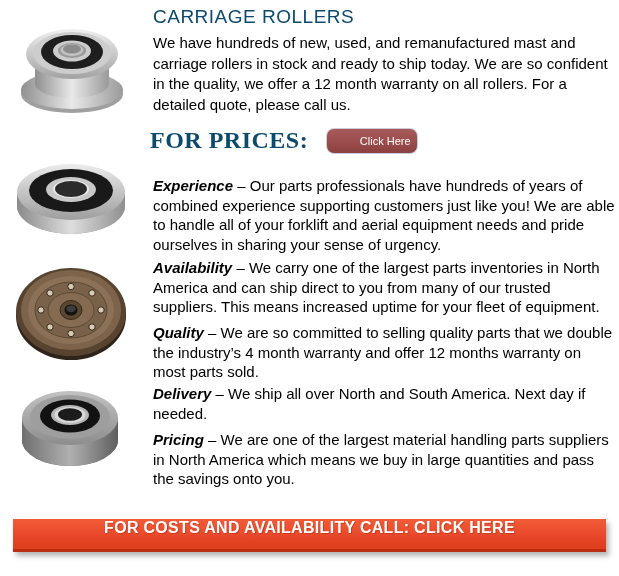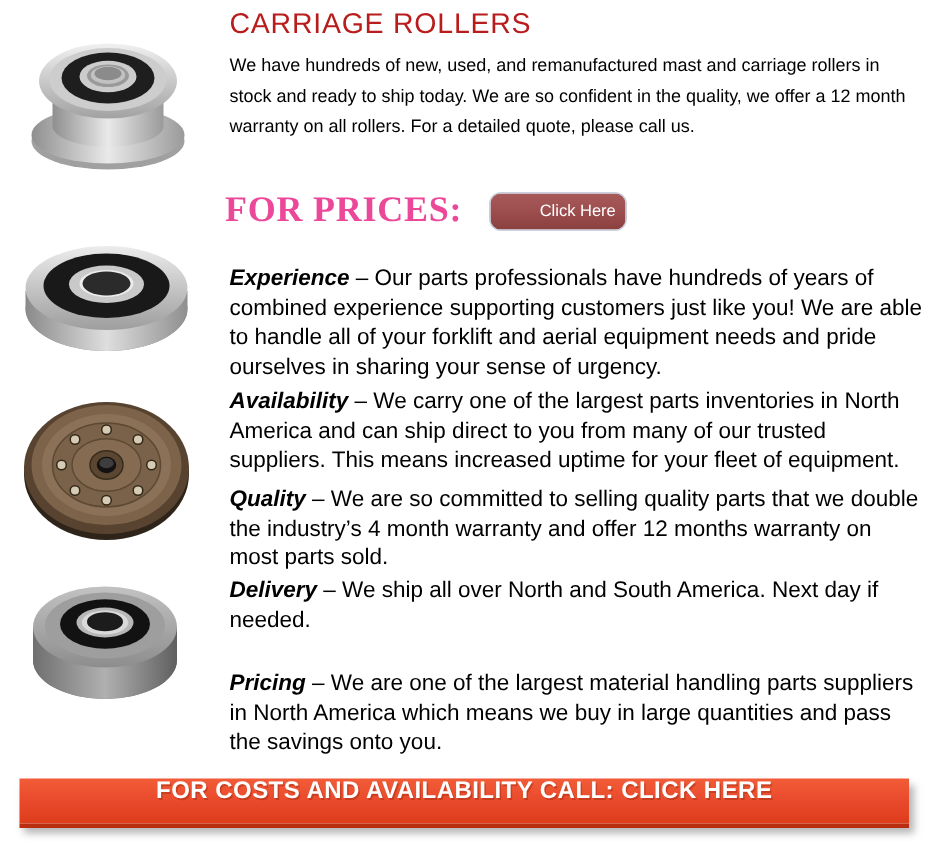--- a/index.html
+++ b/index.html
@@ -1,36 +1,36 @@
 <!DOCTYPE html>
 <html><head>
 <meta charset="utf-8">
 <style>
   html,body{margin:0;padding:0;background:#ffffff;}
   body{font-family:"Liberation Sans",sans-serif;color:#000;}
   .page{position:relative;width:619px;height:576px;background:#ffffff;overflow:hidden;}
 
-  .title{position:absolute;left:153px;top:6px;font-size:19px;letter-spacing:.5px;color:#b91c1c;}
+  .title{position:absolute;left:153px;top:6px;font-size:19px;letter-spacing:.5px;color:#0c4a6e;}
 
-  .intro{position:absolute;left:153px;top:33px;width:460px;font-size:12px;line-height:20.5px;}
+  .intro{position:absolute;left:153px;top:33px;width:460px;font-size:15px;line-height:20.5px;}
 
   .prices-row{position:absolute;left:150px;top:127px;display:flex;align-items:center;}
-  .prices-label{font-family:"Liberation Serif",serif;font-weight:bold;font-size:24px;color:#ec4899;letter-spacing:.5px;}
+  .prices-label{font-family:"Liberation Serif",serif;font-weight:bold;font-size:24px;color:#0c4a6e;letter-spacing:.5px;}
   .click-btn{margin-left:18px;width:92px;height:26px;
     background:linear-gradient(180deg,#a85a5a 0%,#9b4c4c 55%,#8a4040 100%);
     border:1px solid #c9cfdd;border-radius:8px;color:#ffffff;font-weight:normal;
     font-size:11px;font-family:"Liberation Sans",sans-serif;cursor:pointer;padding-left:32px;}
 
   .para{position:absolute;left:153px;width:462px;font-size:15px;line-height:19.5px;}
   .para b{font-weight:bold;font-style:italic;}
   .sec-0{top:176px;}
   .sec-1{top:258px;}
   .sec-2{top:323px;}
   .sec-3{top:384px;}
-  .sec-4{top:446px;}
+  .sec-4{top:430px;}
 
   .footer{position:absolute;left:13px;top:519px;width:593px;height:30px;
     background:linear-gradient(180deg,#f25c38 0%,#e8482a 55%,#de3d1c 100%);
     border-bottom:3px solid #b92e10;
     box-shadow:3px 4px 5px rgba(120,120,120,.55);
     display:flex;align-items:flex-start;justify-content:center;
     color:#fff;font-weight:bold;font-size:16px;letter-spacing:.3px;
     text-shadow:1px 1px 0 rgba(160,40,15,.45);cursor:pointer;}
 
   .prod{position:absolute;}

